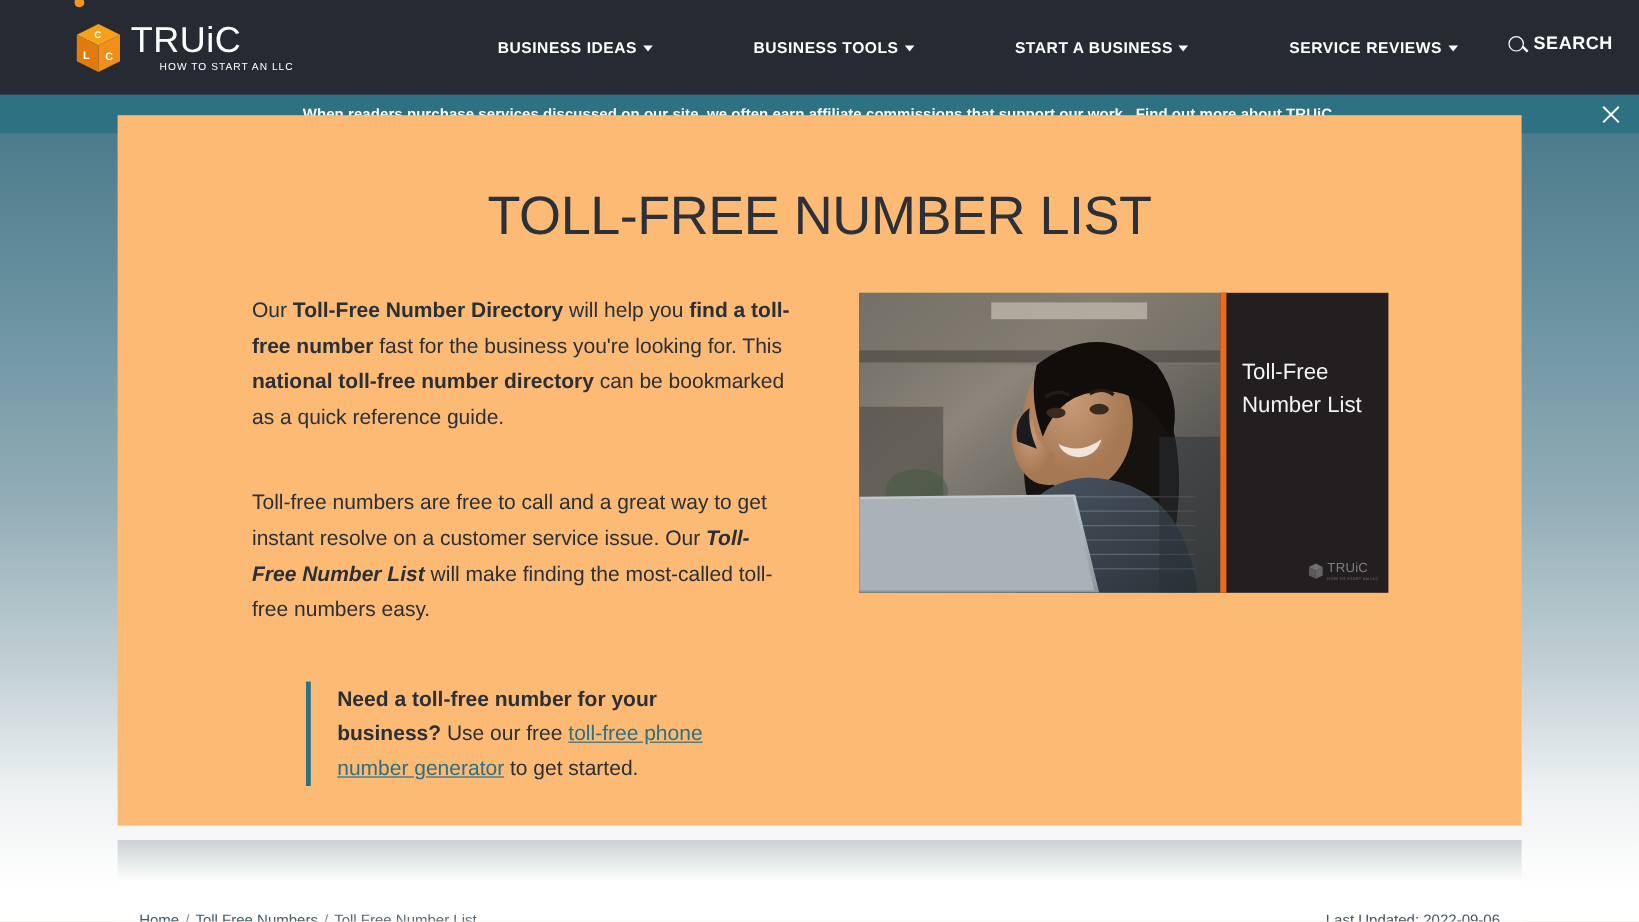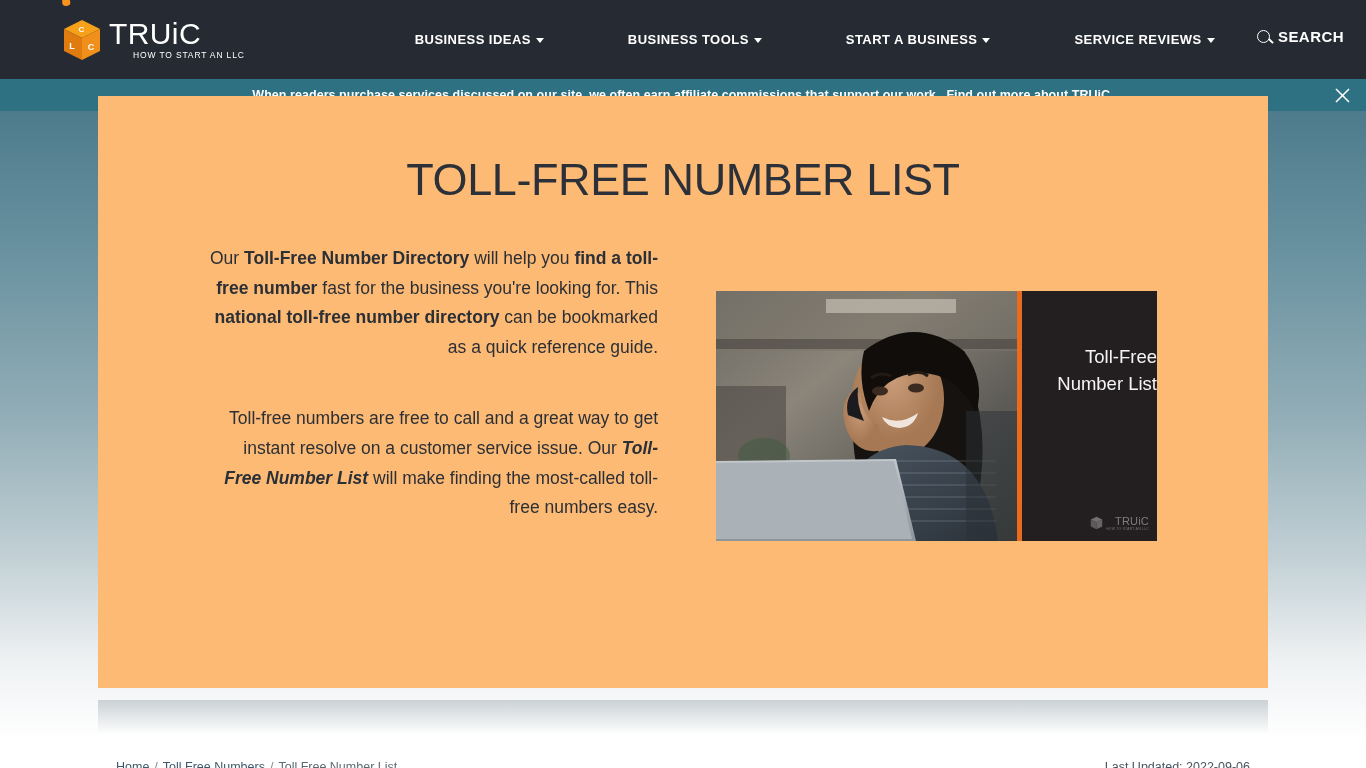--- a/index.html
+++ b/index.html
@@ -110,21 +110,21 @@
   .page-title {
     text-align: center;
     font-size: 45px; font-weight: 400;
     color: #2c3038; letter-spacing: -0.4px;
     margin-top: 58px;
     font-family: "Liberation Sans", sans-serif;
   }
 
   .content-row {
     display: flex; margin-top: 38px;
-    padding-left: 112px; padding-right: 110px; text-align: right;
+    padding-left: 112px; padding-right: 110px;
   }
   .col-left { width: 448px; }
   .body-p {
     font-size: 17.5px; line-height: 29.6px;
     color: #2b2f36; font-family: "Liberation Sans", sans-serif;
   }
   .body-p + .body-p { margin-top: 42px; }
   .body-p b { font-weight: 700; }
   .body-p .bi { font-weight: 700; font-style: italic; }
 
@@ -137,21 +137,21 @@
   }
   .callout b { font-weight: 700; }
   .callout a {
     color: #2d6f83; text-decoration: underline; cursor: pointer;
   }
 
   
   .col-right {
     margin-left: 58px;
     width: 441px; height: 250px;
-    display: flex; position: relative; margin-top: 47px;
+    display: flex; position: relative;
   }
   .photo {
     width: 301px; height: 250px; overflow: hidden; position: relative;
     background: #5c5f5c;
   }
   .photo svg { display:block; }
 
   .panel {
     width: 140px; height: 250px;
     background: #231f20; position: relative;
@@ -263,20 +263,21 @@
   <h1 class="page-title">TOLL-FREE NUMBER LIST</h1>
 
   <div class="content-row">
 
     <div class="col-left">
 
       <p class="body-p"><span>Our </span><b>Toll-Free Number Directory</b><span> will help you </span><b>find a toll-free number</b><span> fast for the business you're looking for. This </span><b>national toll-free number directory</b><span> can be bookmarked as a quick reference guide.</span></p>
 
       <p class="body-p"><span>Toll-free numbers are free to call and a great way to get instant resolve on a customer service issue. Our </span><span class="bi">Toll-Free Number List</span><span> will make finding the most-called toll-free numbers easy.</span></p>
 
+      <div class="callout"><b>Need a toll-free number for your business?</b><span> Use our free </span><a>toll-free phone number generator</a><span> to get started.</span></div>
 
     </div>
 
     <div class="col-right">
 
       <div class="photo">
         <svg width="301" height="250" viewBox="0 0 301 250">
           <defs>
             <linearGradient id="bgw" x1="0" y1="0" x2="1" y2="1">
               <stop offset="0%" stop-color="#6d6a63"></stop>

